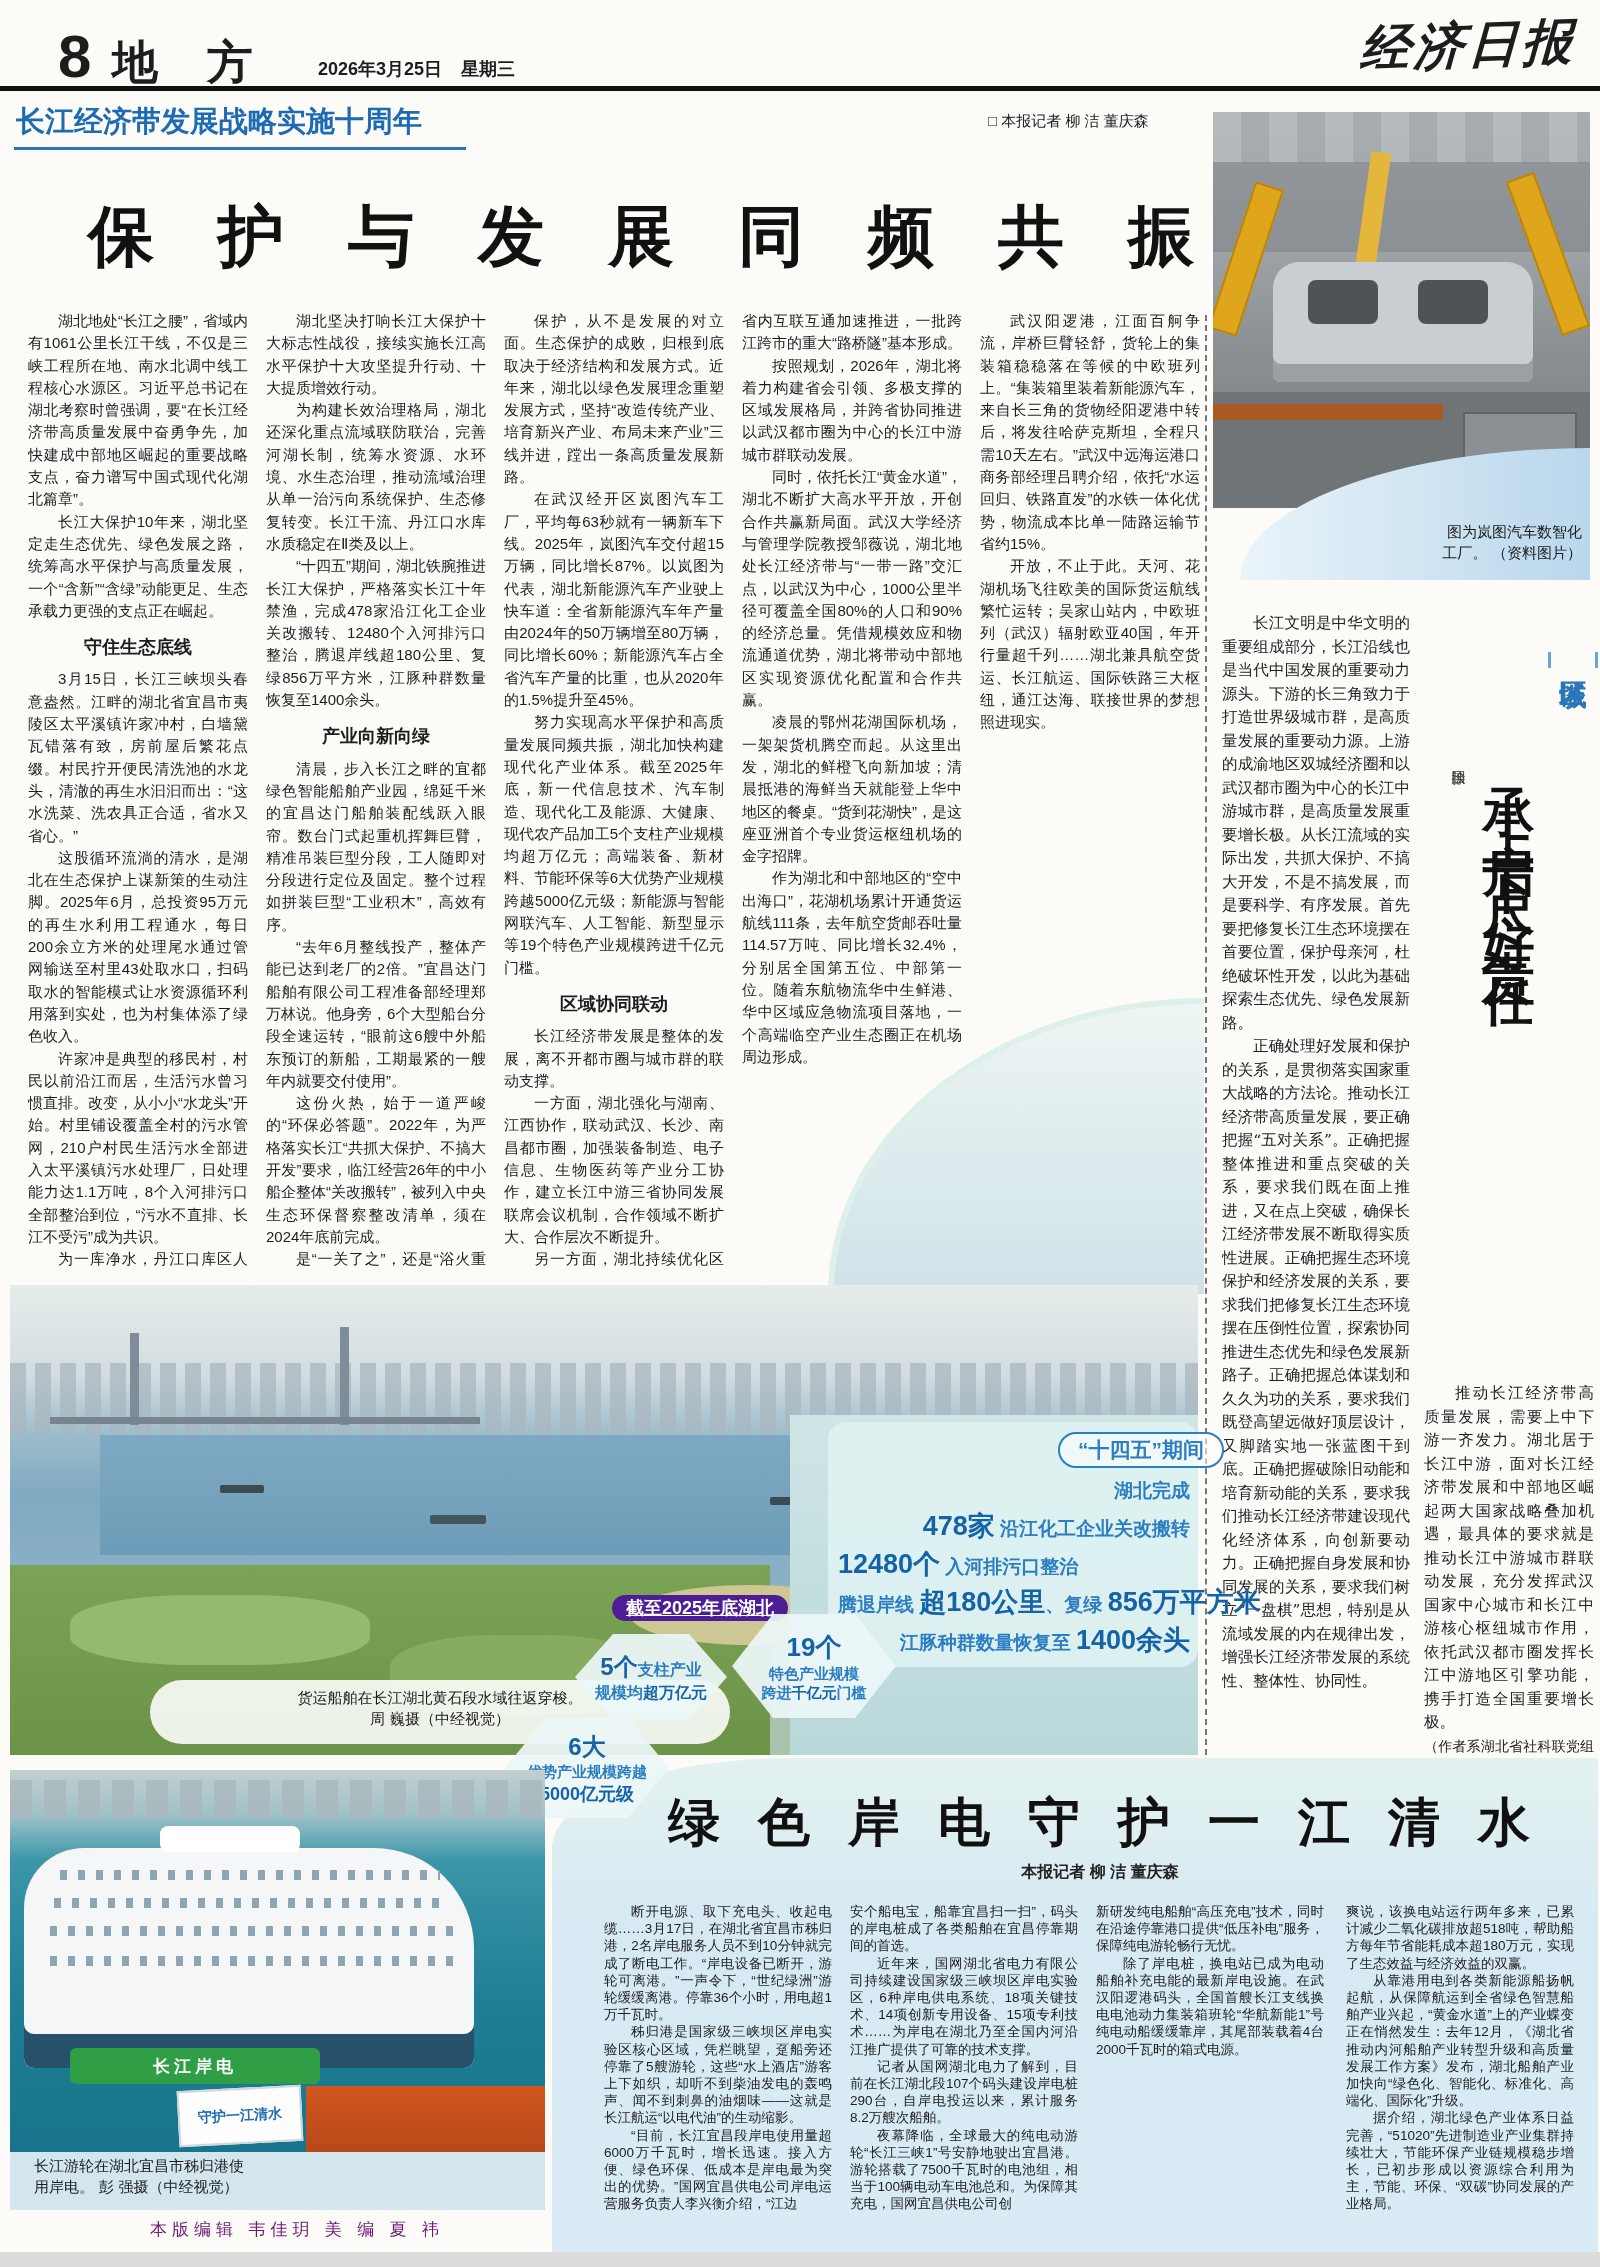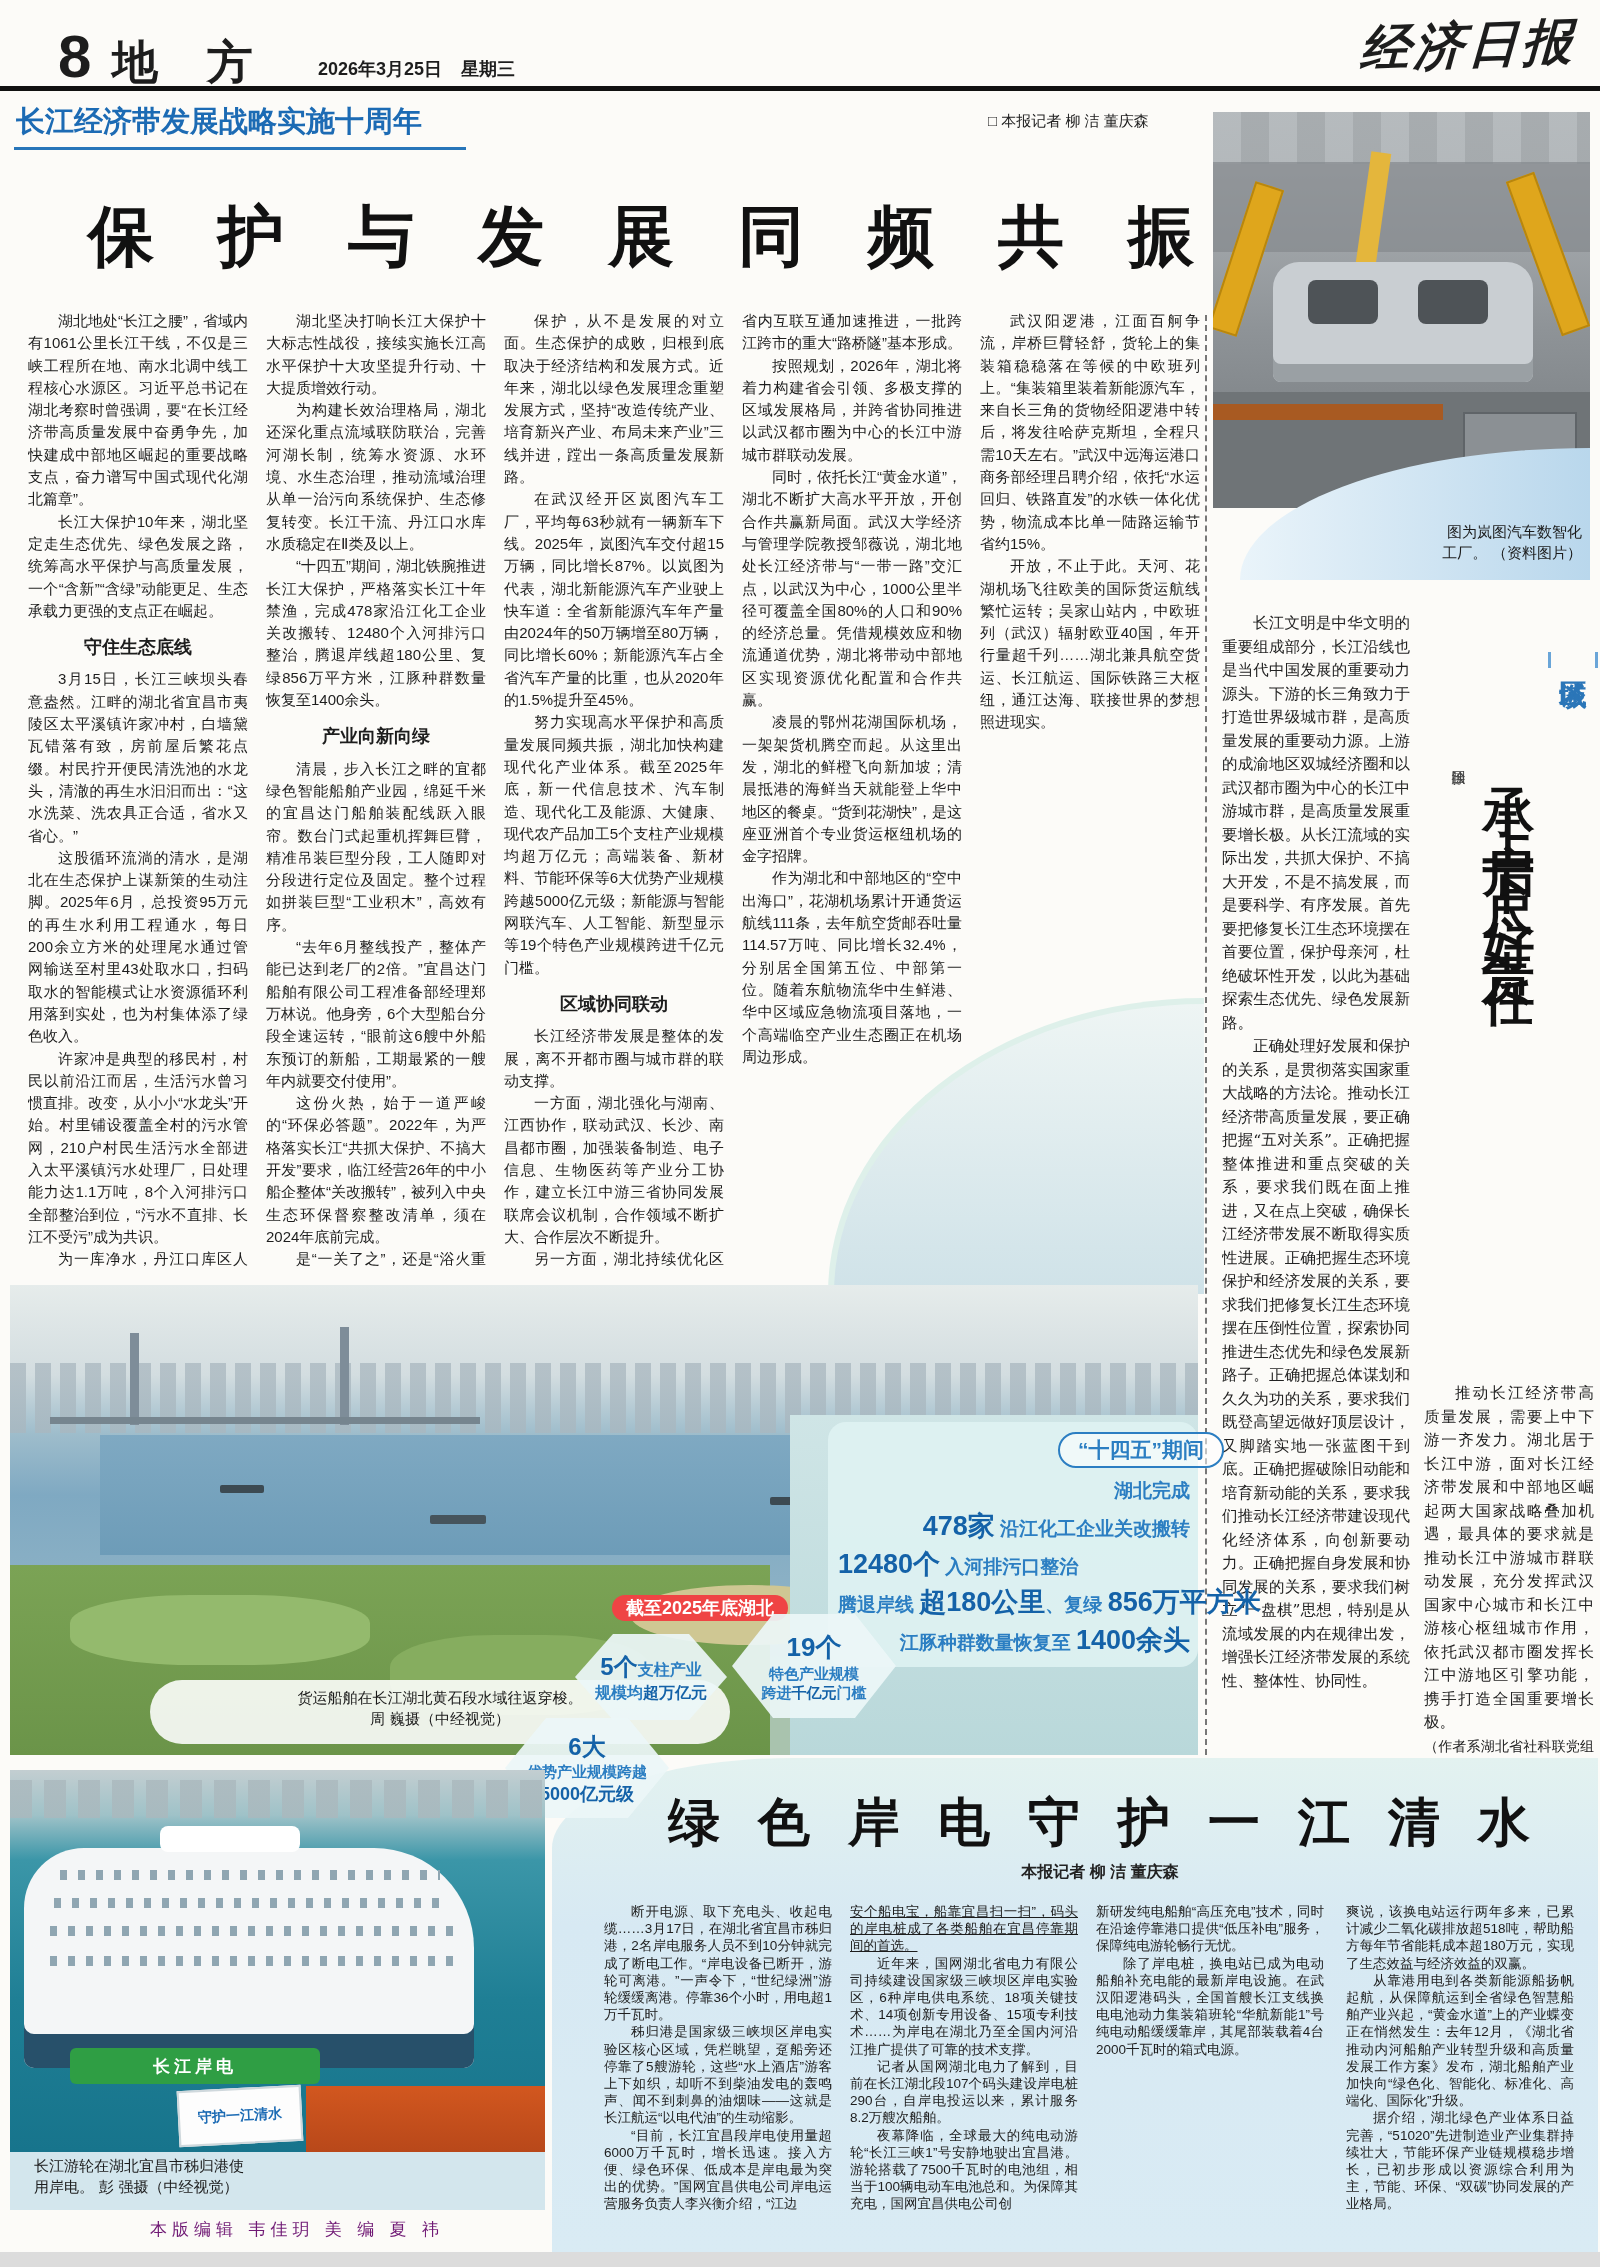--- a/index.html
+++ b/index.html
@@ -31,22 +31,22 @@
           border-left:3px solid #6aa5d8;border-right:3px solid #6aa5d8;padding:8px 4px;}
   .vauthor{writing-mode:vertical-rl;font-size:14px;color:#444;font-family:"DejaVu Serif",serif;}
   .divider{border-left:2px dashed #777;width:0;}
   
   .cap{font-family:"DejaVu Serif",serif;font-size:15px;color:#1b1b1b;line-height:21px;}
   
   .badge1{display:inline-block;border:2px solid #2b7ec2;border-radius:999px;color:#2b7ec2;
           font-weight:bold;font-size:21px;padding:2px 18px;background:rgba(255,255,255,.55);}
   .ig1line{font-size:19px;font-weight:bold;color:#2b7ec2;white-space:nowrap;}
   .ig1num{font-size:27px;font-weight:900;color:#1462a8;}
-  .badge2{background:#ef4444;color:#fff;font-weight:bold;font-size:18px;border-radius:999px;
-          padding:3px 14px;white-space:nowrap;}
+  .badge2{background:#4c1d95;color:#fff;font-weight:bold;font-size:18px;border-radius:999px;
+          padding:3px 14px;white-space:nowrap;text-decoration:underline;}
   .hex{clip-path:polygon(25% 0,75% 0,100% 50%,75% 100%,25% 100%,0 50%);
        background:rgba(236,246,248,.93);display:flex;flex-direction:column;align-items:center;
        justify-content:center;text-align:center;color:#2b7ec2;font-weight:bold;}
   .hex .big{color:#1462a8;font-weight:900;}
   
   .s{position:absolute;}
   .byline2{font-size:16px;font-weight:bold;text-align:center;color:#222;}
   .editline{font-family:"DejaVu Serif",serif;font-size:17px;letter-spacing:5px;color:#701a75;}
 </style>
 </head>
@@ -211,21 +211,21 @@
 
   <div class="abs h2" style="left:668px;top:1788px;">绿色岸电守护一江清水</div>
   <div class="abs byline2" style="left:820px;top:1862px;width:560px;">本报记者 柳 洁 董庆森</div>
 
   <div class="abs bcol" style="left:604px;top:1903px;height:344px;">
     <p class="p">断开电源、取下充电头、收起电缆……3月17日，在湖北省宜昌市秭归港，2名岸电服务人员不到10分钟就完成了断电工作。“岸电设备已断开，游轮可离港。”一声令下，“世纪绿洲”游轮缓缓离港。停靠36个小时，用电超1万千瓦时。</p>
     <p class="p">秭归港是国家级三峡坝区岸电实验区核心区域，凭栏眺望，趸船旁还停靠了5艘游轮，这些“水上酒店”游客上下如织，却听不到柴油发电的轰鸣声、闻不到刺鼻的油烟味——这就是长江航运“以电代油”的生动缩影。</p>
     <p class="p">“目前，长江宜昌段岸电使用量超6000万千瓦时，增长迅速。接入方便、绿色环保、低成本是岸电最为突出的优势。”国网宜昌供电公司岸电运营服务负责人李兴衡介绍，“江边</p>
   </div>
   <div class="abs bcol" style="left:850px;top:1903px;height:344px;">
-    <p class="p" style="text-indent:0;text-decoration:underline;">安个船电宝，船靠宜昌扫一扫”，码头的岸电桩成了各类船舶在宜昌停靠期间的首选。</p>
+    <p class="p" style="text-indent:0;">安个船电宝，船靠宜昌扫一扫”，码头的岸电桩成了各类船舶在宜昌停靠期间的首选。</p>
     <p class="p">近年来，国网湖北省电力有限公司持续建设国家级三峡坝区岸电实验区，6种岸电供电系统、18项关键技术、14项创新专用设备、15项专利技术……为岸电在湖北乃至全国内河沿江推广提供了可靠的技术支撑。</p>
     <p class="p">记者从国网湖北电力了解到，目前在长江湖北段107个码头建设岸电桩290台，自岸电投运以来，累计服务8.2万艘次船舶。</p>
     <p class="p">夜幕降临，全球最大的纯电动游轮“长江三峡1”号安静地驶出宜昌港。游轮搭载了7500千瓦时的电池组，相当于100辆电动车电池总和。为保障其充电，国网宜昌供电公司创</p>
   </div>
   <div class="abs bcol" style="left:1096px;top:1903px;height:344px;">
     <p class="p" style="text-indent:0;">新研发纯电船舶“高压充电”技术，同时在沿途停靠港口提供“低压补电”服务，保障纯电游轮畅行无忧。</p>
     <p class="p">除了岸电桩，换电站已成为电动船舶补充电能的最新岸电设施。在武汉阳逻港码头，全国首艘长江支线换电电池动力集装箱班轮“华航新能1”号纯电动船缓缓靠岸，其尾部装载着4台2000千瓦时的箱式电源。</p>
   </div>
   <div class="abs bcol" style="left:1346px;top:1903px;height:344px;">
     <p class="p" style="text-indent:0;">爽说，该换电站运行两年多来，已累计减少二氧化碳排放超518吨，帮助船方每年节省能耗成本超180万元，实现了生态效益与经济效益的双赢。</p>

